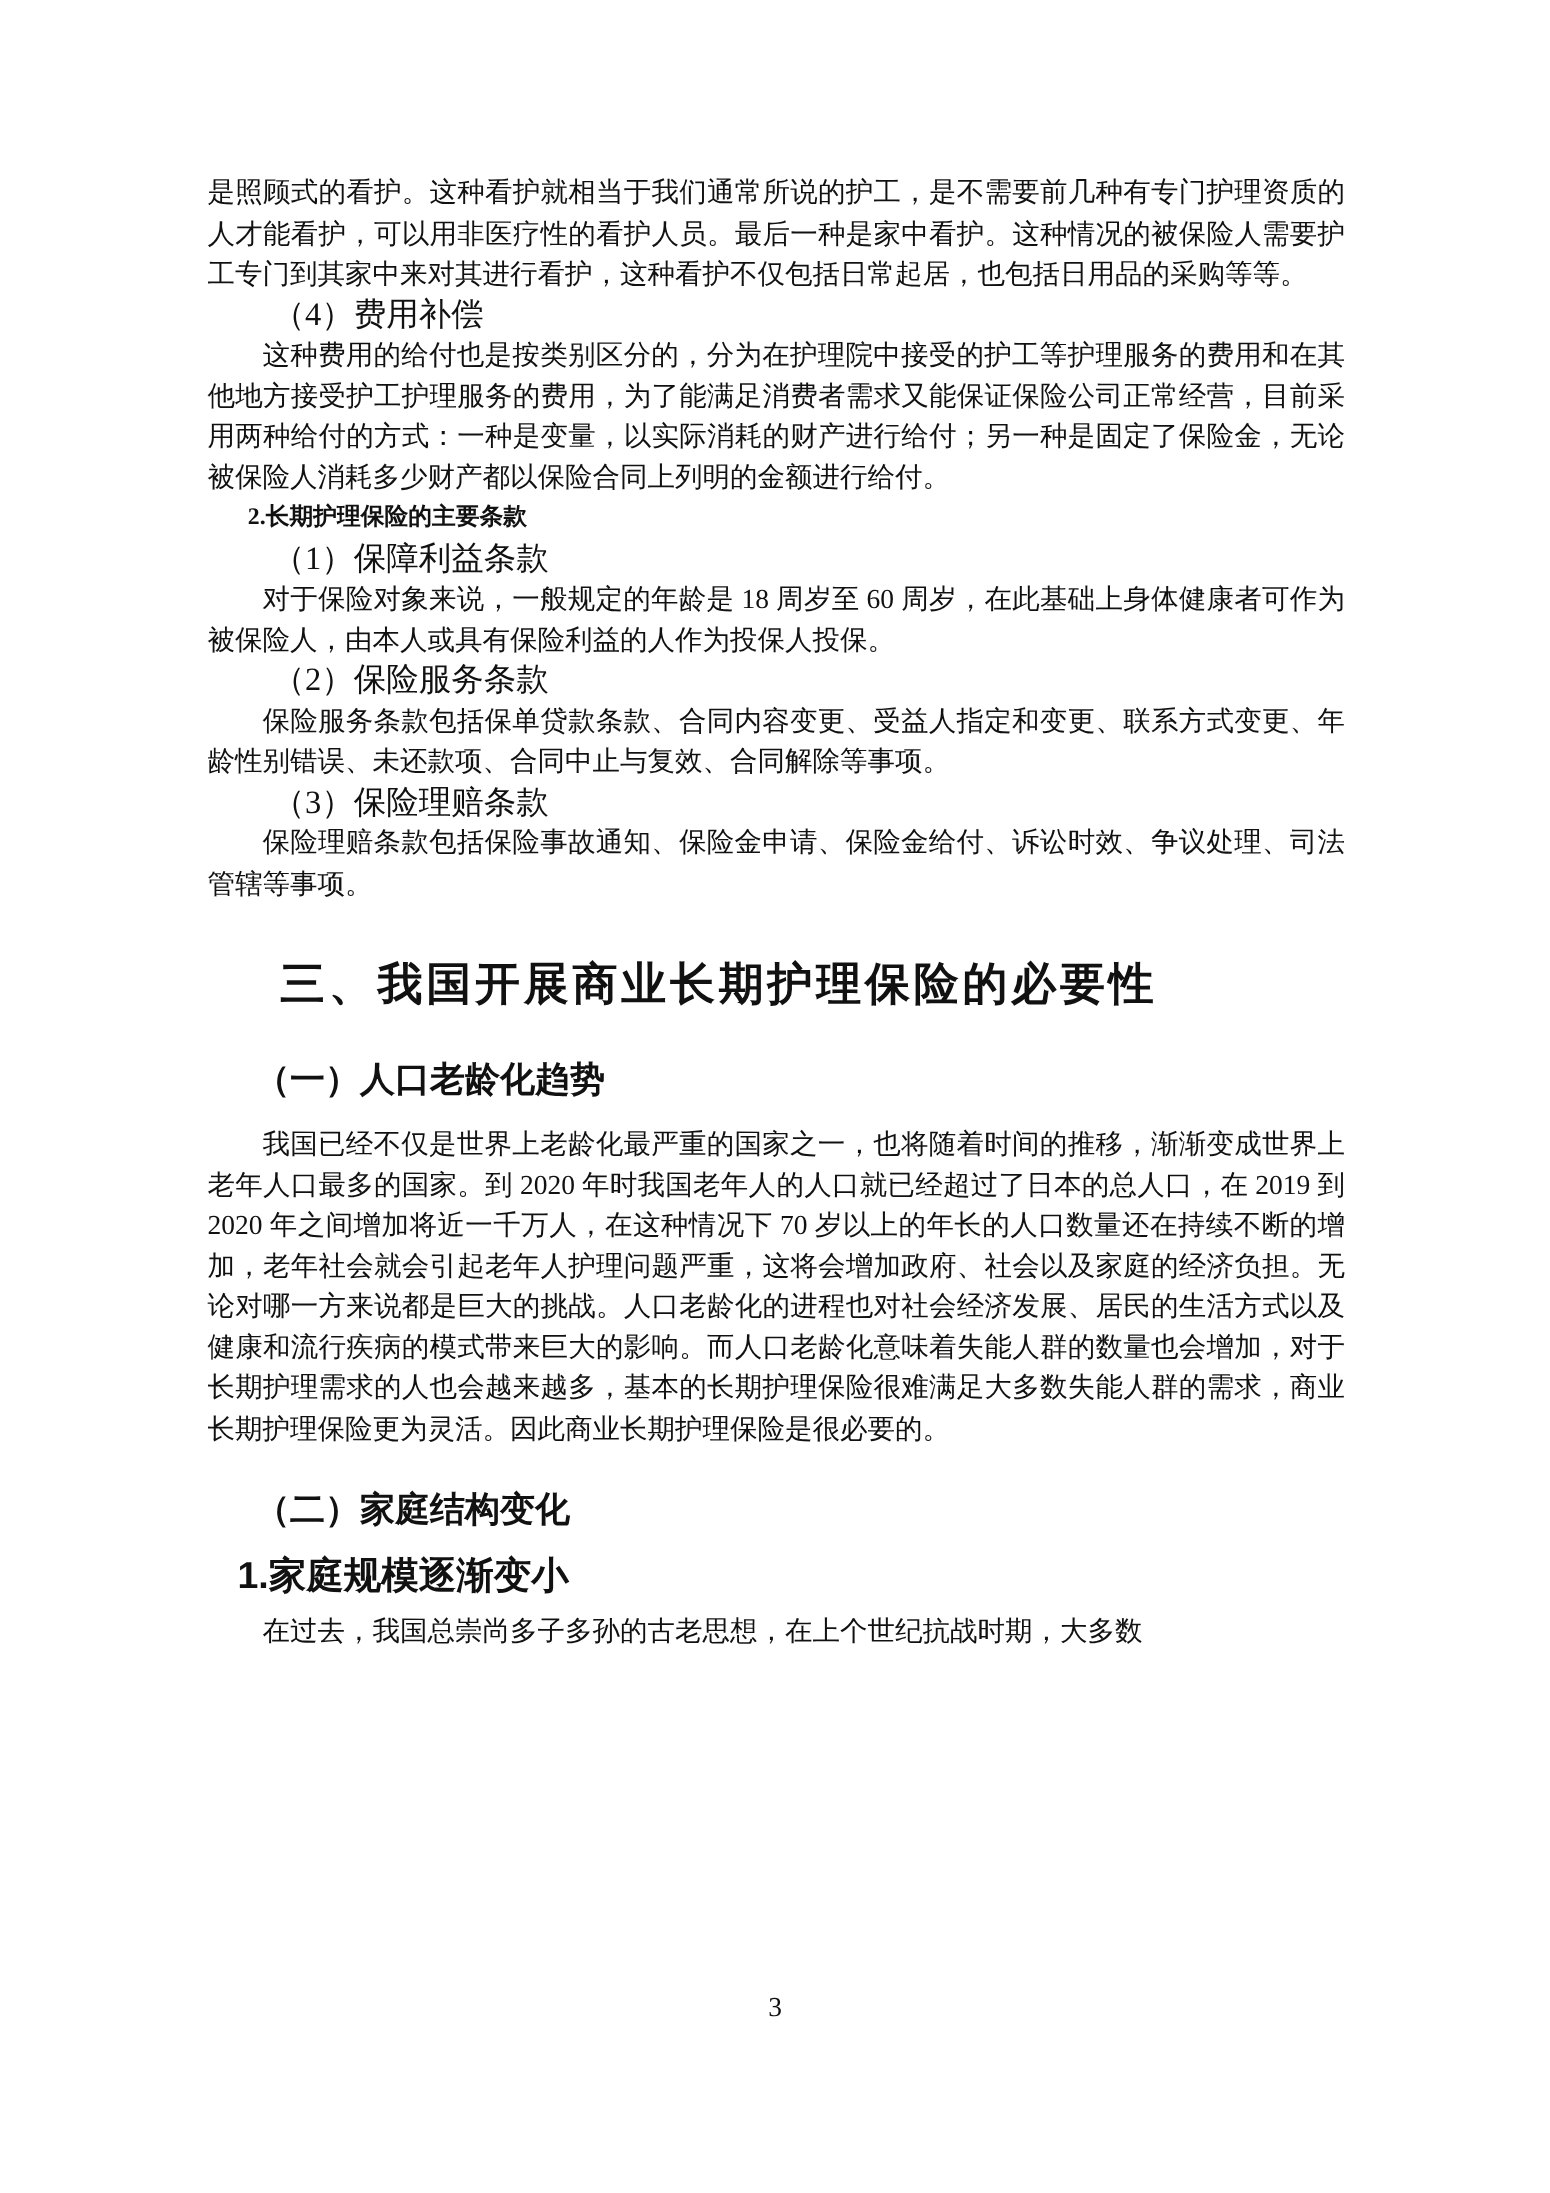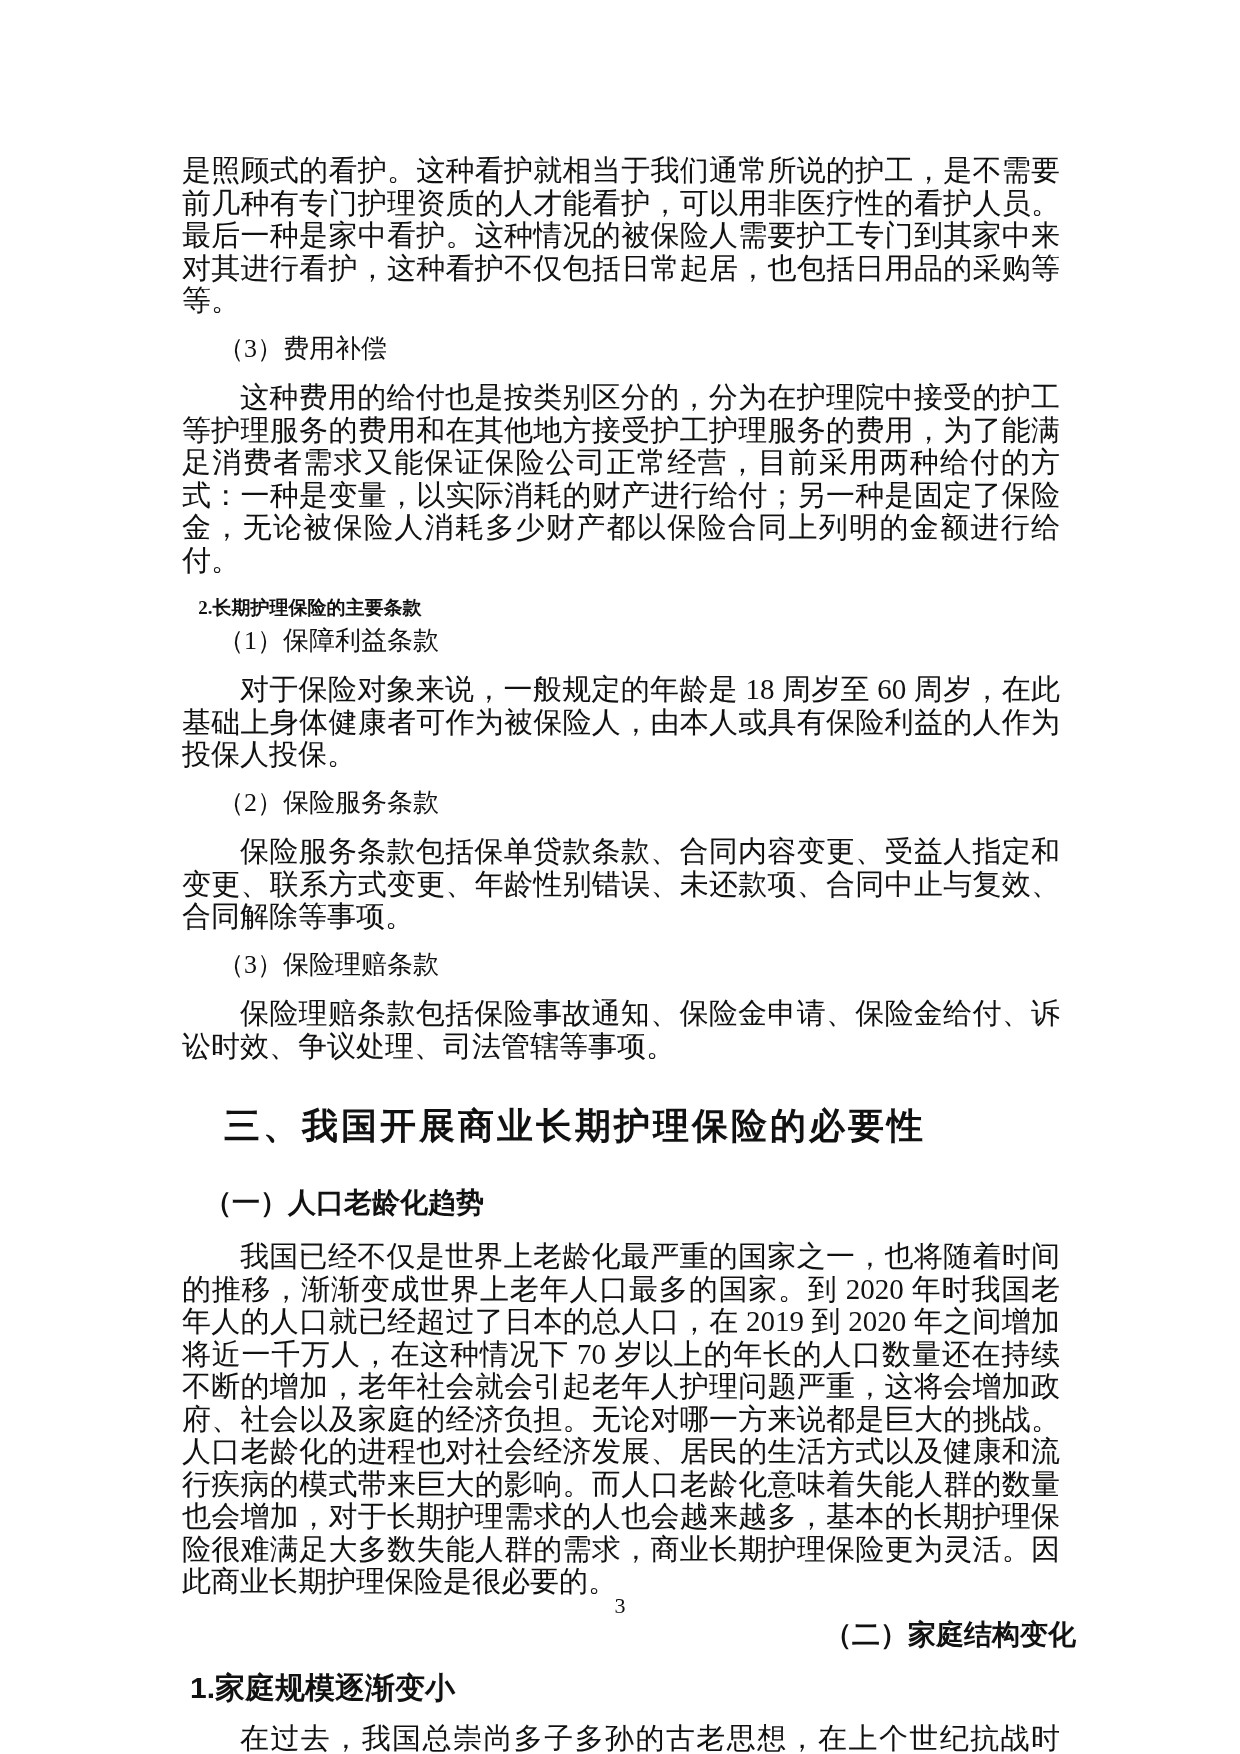--- a/index.html
+++ b/index.html
@@ -16,24 +16,24 @@
     font-family: "Liberation Serif", "DejaVu Serif", serif;
     overflow: hidden;
   }
   .content {
     position: absolute;
     left: 166px;
     top: 138px;
     width: 910px;
   }
   .blk-para {
-    font-size: 29px;
+    font-size: 22px;
     line-height: 32.5px;
     text-align: justify;
-    margin: 16px;
+    margin: 0;
   }
   .blk-para.indent { text-indent: 2em; }
   .blk-para.no-indent { text-indent: 0; }
   .blk-label {
     font-size: 26px;
     line-height: 32.5px;
     text-indent: 2em;
     margin: 0;
   }
   .blk-bold-label {
@@ -51,21 +51,21 @@
     letter-spacing: 3px;
     margin: 40px 0 0 58px;
   }
   .blk-h2 {
     font-family: "Liberation Sans", "DejaVu Sans", sans-serif;
     font-size: 28px;
     line-height: 42px;
     font-weight: bold;
     margin: 32px 0 14px 38px;
   }
-  .blk-h2.tight { margin-top: 12px; text-align: right; }
+  .blk-h2.tight { margin-top: 28px; }
   .blk-h3 {
     font-family: "Liberation Sans", "DejaVu Sans", sans-serif;
     font-size: 30px;
     line-height: 36px;
     font-weight: bold;
     margin: 12px 0 10px 24px;
   }
   .footer {
     position: absolute;
     left: 0;
@@ -76,21 +76,21 @@
     line-height: 28px;
     color: #111111;
   }
 </style>
 </head>
 <body>
 
 <div class="page">
   <main class="content" id="doc-content">
       <div class="blk-para no-indent">是照顾式的看护。这种看护就相当于我们通常所说的护工，是不需要前几种有专门护理资质的人才能看护，可以用非医疗性的看护人员。最后一种是家中看护。这种情况的被保险人需要护工专门到其家中来对其进行看护，这种看护不仅包括日常起居，也包括日用品的采购等等。</div>
-      <div class="blk-label">（3）费用补偿</div>
+      <div class="blk-label">（4）费用补偿</div>
       <div class="blk-para indent">这种费用的给付也是按类别区分的，分为在护理院中接受的护工等护理服务的费用和在其他地方接受护工护理服务的费用，为了能满足消费者需求又能保证保险公司正常经营，目前采用两种给付的方式：一种是变量，以实际消耗的财产进行给付；另一种是固定了保险金，无论被保险人消耗多少财产都以保险合同上列明的金额进行给付。</div>
       <div class="blk-bold-label">2.长期护理保险的主要条款</div>
       <div class="blk-label">（1）保障利益条款</div>
       <div class="blk-para indent">对于保险对象来说，一般规定的年龄是 18 周岁至 60 周岁，在此基础上身体健康者可作为被保险人，由本人或具有保险利益的人作为投保人投保。</div>
       <div class="blk-label">（2）保险服务条款</div>
       <div class="blk-para indent">保险服务条款包括保单贷款条款、合同内容变更、受益人指定和变更、联系方式变更、年龄性别错误、未还款项、合同中止与复效、合同解除等事项。</div>
       <div class="blk-label">（3）保险理赔条款</div>
       <div class="blk-para indent">保险理赔条款包括保险事故通知、保险金申请、保险金给付、诉讼时效、争议处理、司法管辖等事项。</div>
       <div class="blk-h1">三、我国开展商业长期护理保险的必要性</div>
       <div class="blk-h2">（一）人口老龄化趋势</div>

